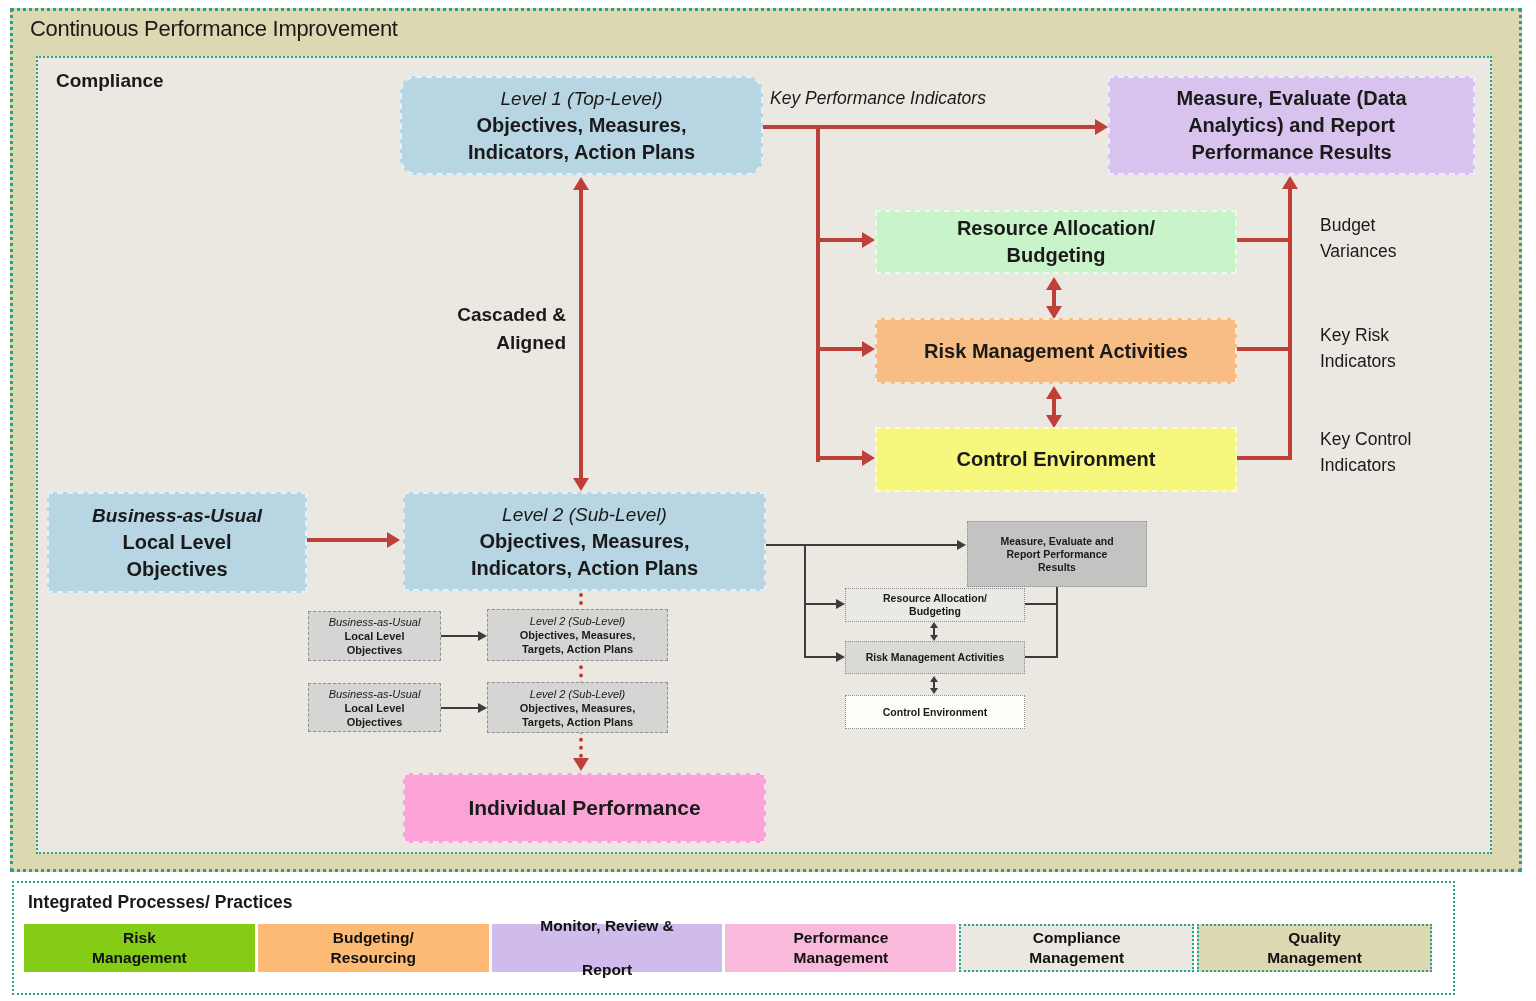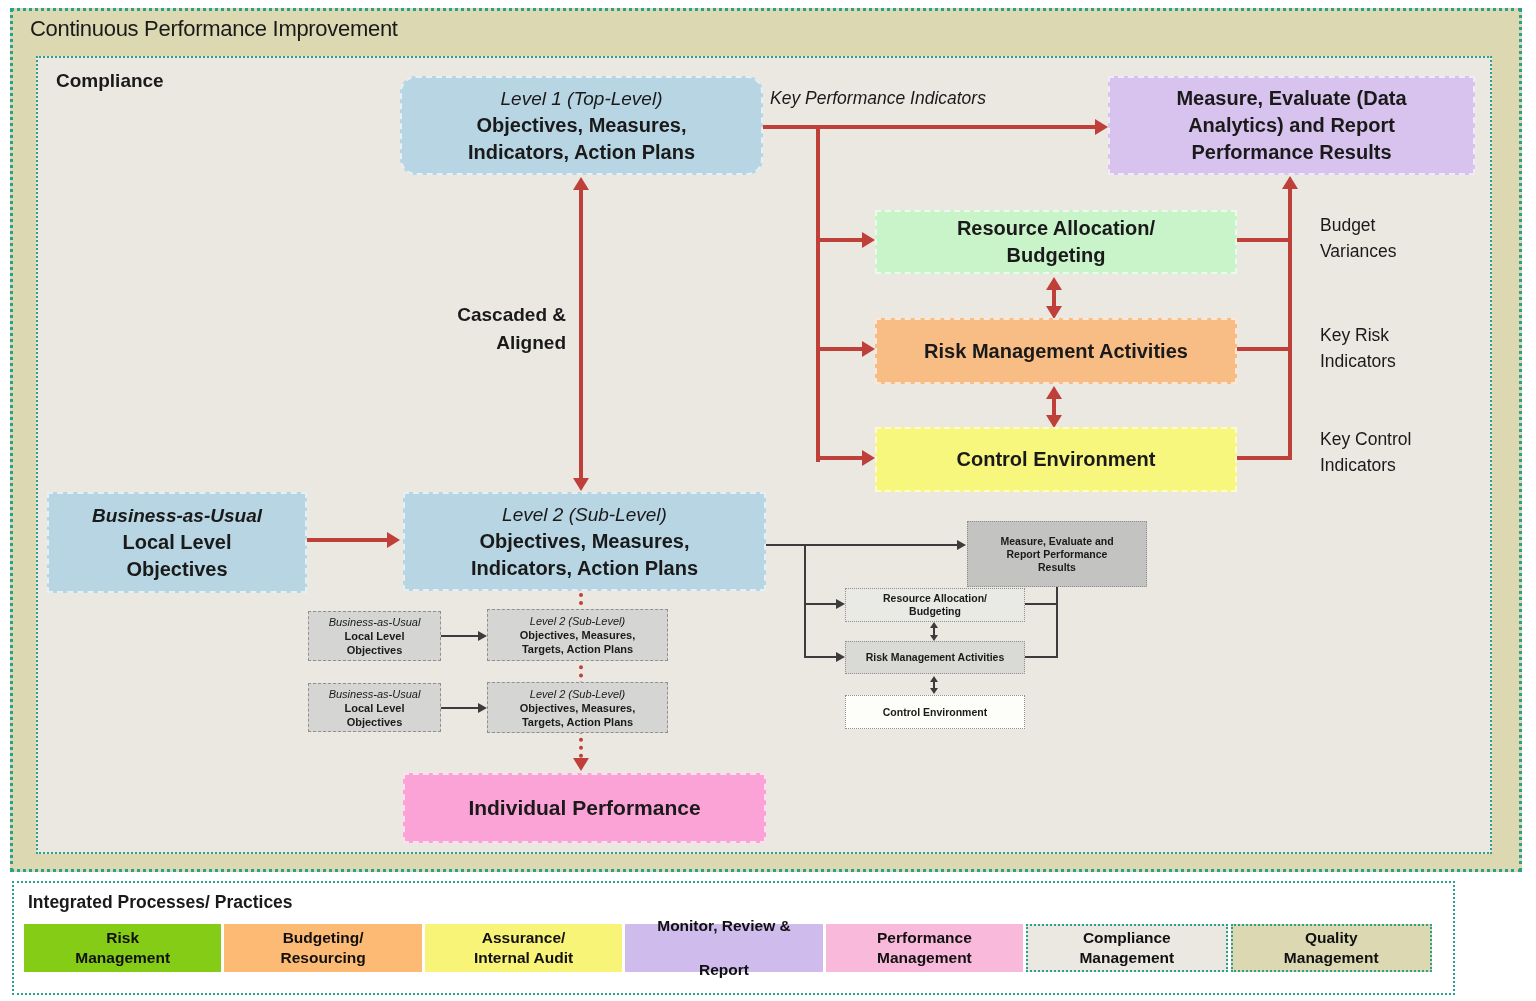--- a/index.html
+++ b/index.html
@@ -222,24 +222,20 @@
   <div class="abs legend-title" style="left:28px;top:892px;">Integrated Processes/ Practices</div>
   <div class="abs legend-row" style="left:24px;top:924px;width:1408px;">
     <div class="legend-item" style="background-color: #84cc16;">
       <div>Risk</div>
       <div>Management</div>
     </div>
     <div class="legend-item" style="background-color: #fdba74;">
       <div>Budgeting/</div>
       <div>Resourcing</div>
     </div>
-    <div class="legend-item" style="background-color: rgb(248, 244, 120);">
-      <div>Assurance/</div>
-      <div>Internal Audit</div>
-    </div>
     <div class="legend-item" style="background-color: rgb(207, 188, 236); gap: 24px;">
       <div>Monitor, Review &amp;</div>
       <div>Report</div>
     </div>
     <div class="legend-item" style="background-color: rgb(249, 185, 218);">
       <div>Performance</div>
       <div>Management</div>
     </div>
     <div class="legend-item legend-teal" style="background-color: rgb(234, 232, 225);">
       <div>Compliance</div>

